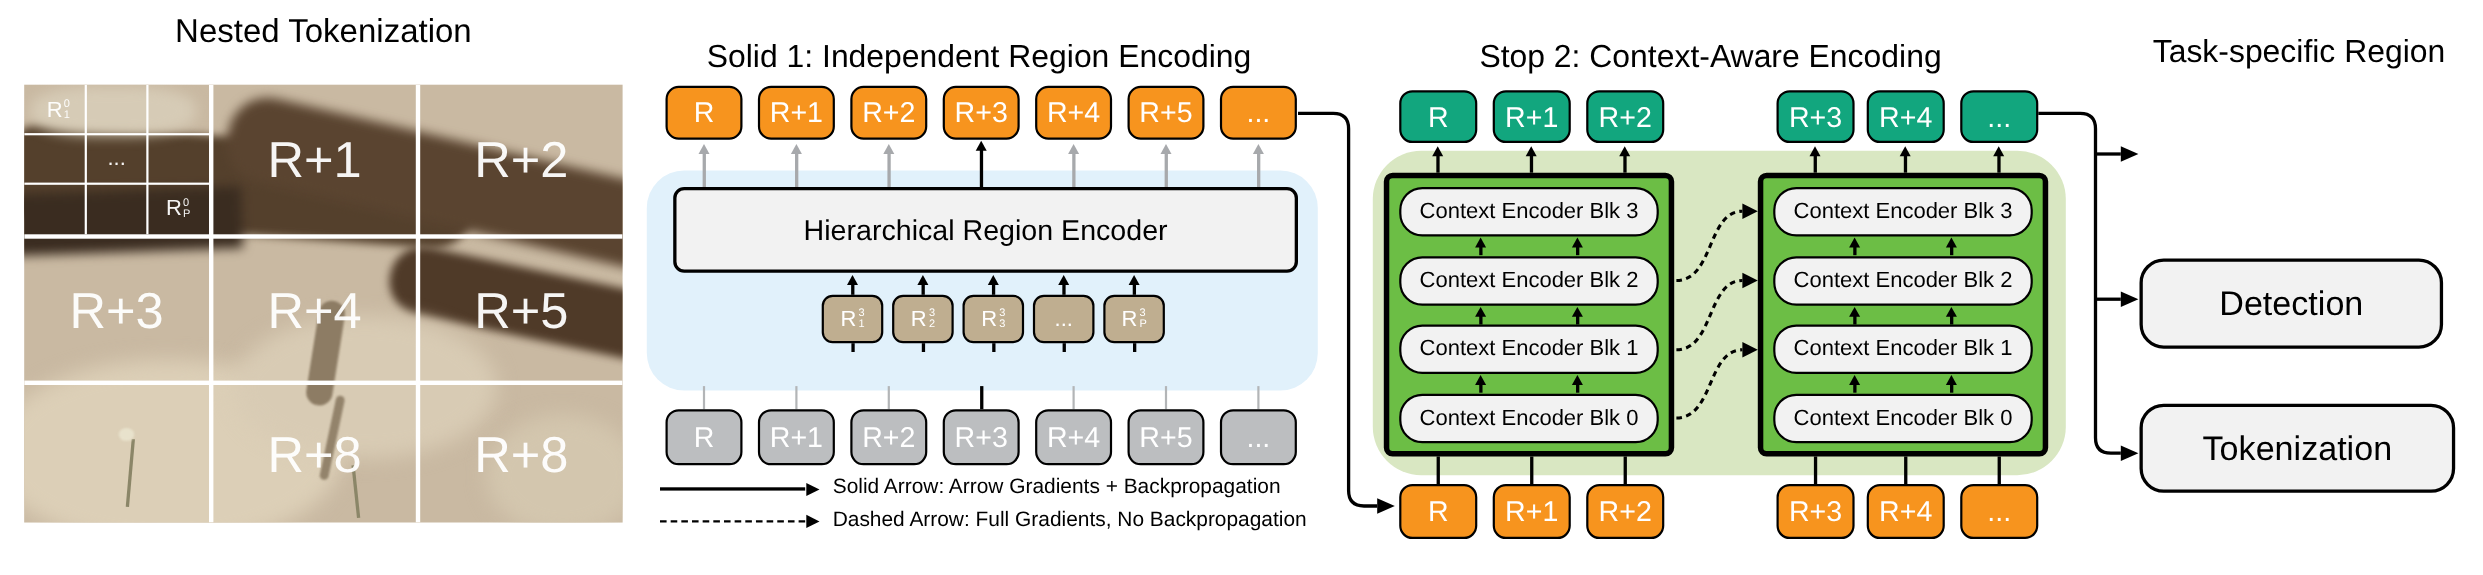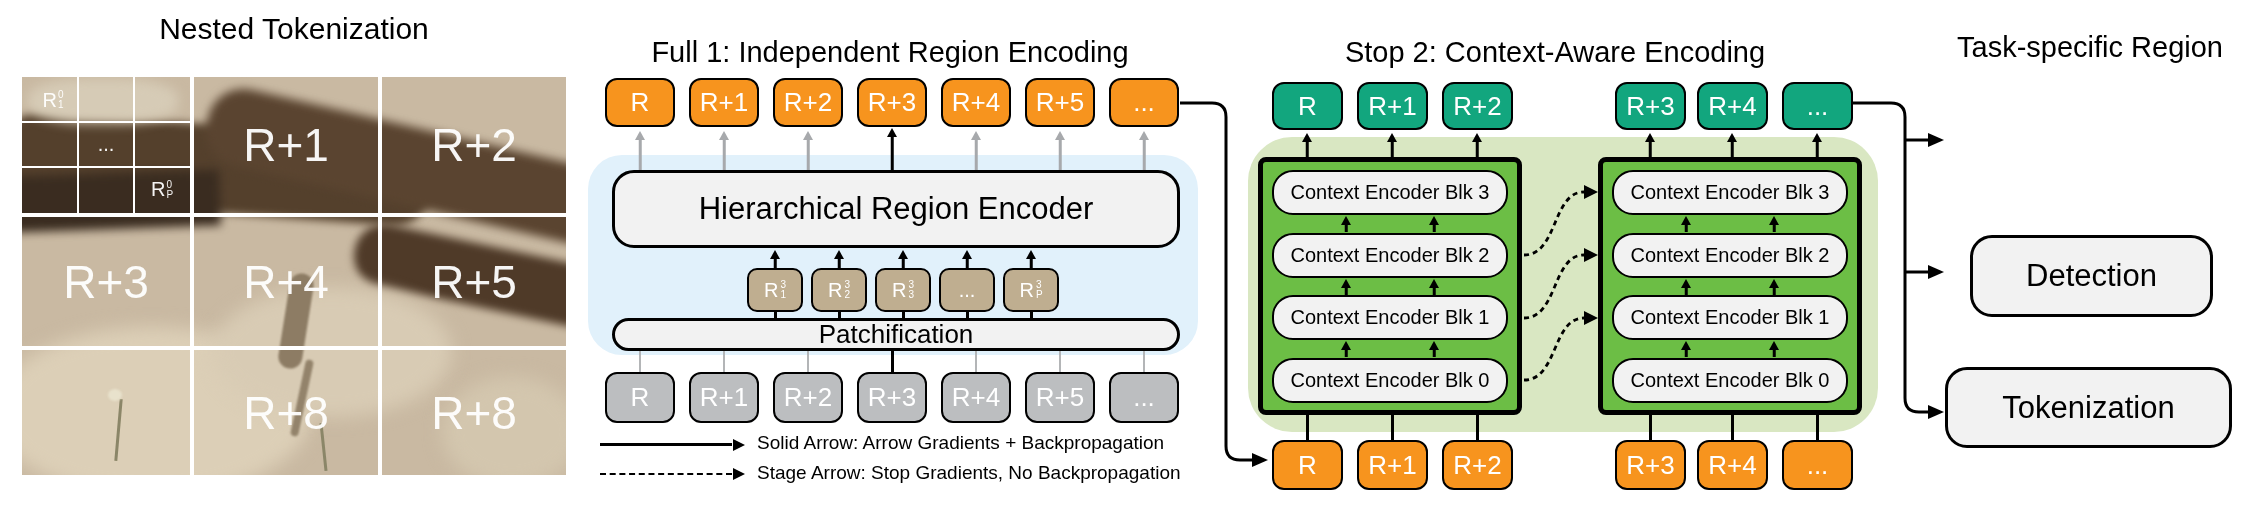--- a/index.html
+++ b/index.html
@@ -50,21 +50,21 @@
                      border-top:6px solid transparent;border-bottom:6px solid transparent;border-left:12px solid #000;}
   .legend-text{position:absolute;font-size:19px;color:#000;white-space:nowrap;}
   svg.overlay{position:absolute;left:0;top:0;pointer-events:none;}
 </style>
 </head>
 <body>
 
 <div class="stage">
 
   <div class="title" style="left:24px;width:540px;top:12px;font-size:30px;">Nested Tokenization</div>
-  <div class="title" style="left:590px;width:600px;top:36px;">Full 1: Independent Region Encoding</div>
+  <div class="title" style="left:590px;width:600px;top:36px;">Solid 1: Independent Region Encoding</div>
   <div class="title" style="left:1255px;width:600px;top:36px;">Stop 2: Context-Aware Encoding</div>
   <div class="title" style="left:1930px;width:320px;top:31px;">Task-specific Region</div>
 
   <div class="photo">
 
     <div class="ph" style="left:-20px;top:48px;width:430px;height:88px;background:#54402C;transform:rotate(4deg);border-radius:36px;filter:blur(4px);"></div>
     <div class="ph" style="left:-12px;top:96px;width:210px;height:56px;background:#3A2C20;transform:rotate(-2deg);filter:blur(5px);"></div>
     <div class="ph" style="left:180px;top:52px;width:430px;height:78px;background:#5A4430;transform:rotate(13deg);border-radius:36px;filter:blur(5px);"></div>
     <div class="ph" style="left:330px;top:168px;width:260px;height:62px;background:#4F3A28;transform:rotate(12deg);border-radius:30px;filter:blur(4px);"></div>
     <div class="ph" style="left:6px;top:2px;width:150px;height:44px;background:#D6CBB6;border-radius:40%;filter:blur(6px);"></div>
@@ -158,21 +158,21 @@
     </div>
   <div class="uarrow grayA" style="left:1054px;top:131px;height:39px;">
       <span class="head"></span>
       <span class="shaft"></span>
     </div>
   <div class="uarrow grayA" style="left:1138px;top:131px;height:39px;">
       <span class="head"></span>
       <span class="shaft"></span>
     </div>
 
-  <div class="panel-box" style="left:612px;top:170px;width:568px;height:78px;border-radius:22px;font-size:31px;">
+  <div class="panel-box" style="left:612px;top:170px;width:568px;height:78px;border-radius:10px;font-size:26px;">
     <span>Hierarchical Region Encoder</span>
   </div>
 
   <div class="token tan" style="left:747px;top:268px;">
     <span>R</span>
     <span class="ss">
         <span>3</span>
         <span>1</span>
       </span>
   </div>
@@ -221,23 +221,20 @@
       <span class="head"></span>
       <span class="shaft"></span>
     </div>
 
   <div class="vline" style="left:774px;top:312px;height:8px;"></div>
   <div class="vline" style="left:838px;top:312px;height:8px;"></div>
   <div class="vline" style="left:902px;top:312px;height:8px;"></div>
   <div class="vline" style="left:966px;top:312px;height:8px;"></div>
   <div class="vline" style="left:1030px;top:312px;height:8px;"></div>
 
-  <div class="panel-box" style="left:612px;top:318px;width:568px;height:33px;border-radius:17px;font-size:26px;">
-    <span>Patchification</span>
-  </div>
 
   <div class="vline grayL" style="left:639px;top:351px;height:21px;"></div>
   <div class="vline grayL" style="left:723px;top:351px;height:21px;"></div>
   <div class="vline grayL" style="left:807px;top:351px;height:21px;"></div>
   <div class="vline" style="left:891px;top:351px;height:21px;"></div>
   <div class="vline grayL" style="left:975px;top:351px;height:21px;"></div>
   <div class="vline grayL" style="left:1059px;top:351px;height:21px;"></div>
   <div class="vline grayL" style="left:1143px;top:351px;height:21px;"></div>
 
   <div class="token gray" style="left:605px;top:372px;height:51px;">
@@ -258,21 +255,21 @@
   <div class="token gray" style="left:1025px;top:372px;height:51px;">
       <span>R+5</span>
     </div>
   <div class="token gray" style="left:1109px;top:372px;height:51px;">
       <span>...</span>
     </div>
 
   <div class="legend-line" style="left:600px;top:443px;"></div>
   <div class="legend-text" style="left:757px;top:432px;">Solid Arrow: Arrow Gradients + Backpropagation</div>
   <div class="legend-line dashedL" style="left:600px;top:473px;"></div>
-  <div class="legend-text" style="left:757px;top:462px;">Stage Arrow: Stop Gradients, No Backpropagation</div>
+  <div class="legend-text" style="left:757px;top:462px;">Dashed Arrow: Full Gradients, No Backpropagation</div>
 
   <div class="bg-round" style="left:1248px;top:137px;width:630px;height:295px;background:#D9E7C2;border-radius:44px;"></div>
 
   <div class="token green" style="left:1272px;top:82px;">
       <span>R</span>
     </div>
   <div class="token green" style="left:1357px;top:82px;">
       <span>R+1</span>
     </div>
   <div class="token green" style="left:1442px;top:82px;">
@@ -410,21 +407,21 @@
   <div class="token orange" style="left:1615px;top:440px;height:50px;width:71px;">
       <span>R+3</span>
     </div>
   <div class="token orange" style="left:1697px;top:440px;height:50px;width:71px;">
       <span>R+4</span>
     </div>
   <div class="token orange" style="left:1782px;top:440px;height:50px;width:71px;">
       <span>...</span>
     </div>
 
-  <div class="panel-box" style="left:1945px;top:235px;width:243px;height:82px;border-radius:22px;font-size:31px;margin-left:25px;">
+  <div class="panel-box" style="left:1945px;top:235px;width:276px;height:82px;border-radius:22px;font-size:31px;">
     <span>Detection</span>
   </div>
   <div class="panel-box" style="left:1945px;top:367px;width:287px;height:81px;border-radius:22px;font-size:31px;">
     <span>Tokenization</span>
   </div>
 
   <svg class="overlay" width="2257" height="523" viewBox="0 0 2257 523">
 
     <g>
       <path d="M1180,103 H1212 Q1226,103 1226,117 V446 Q1226,460 1240,460 H1252" fill="none" stroke="#000" stroke-width="3"></path>

